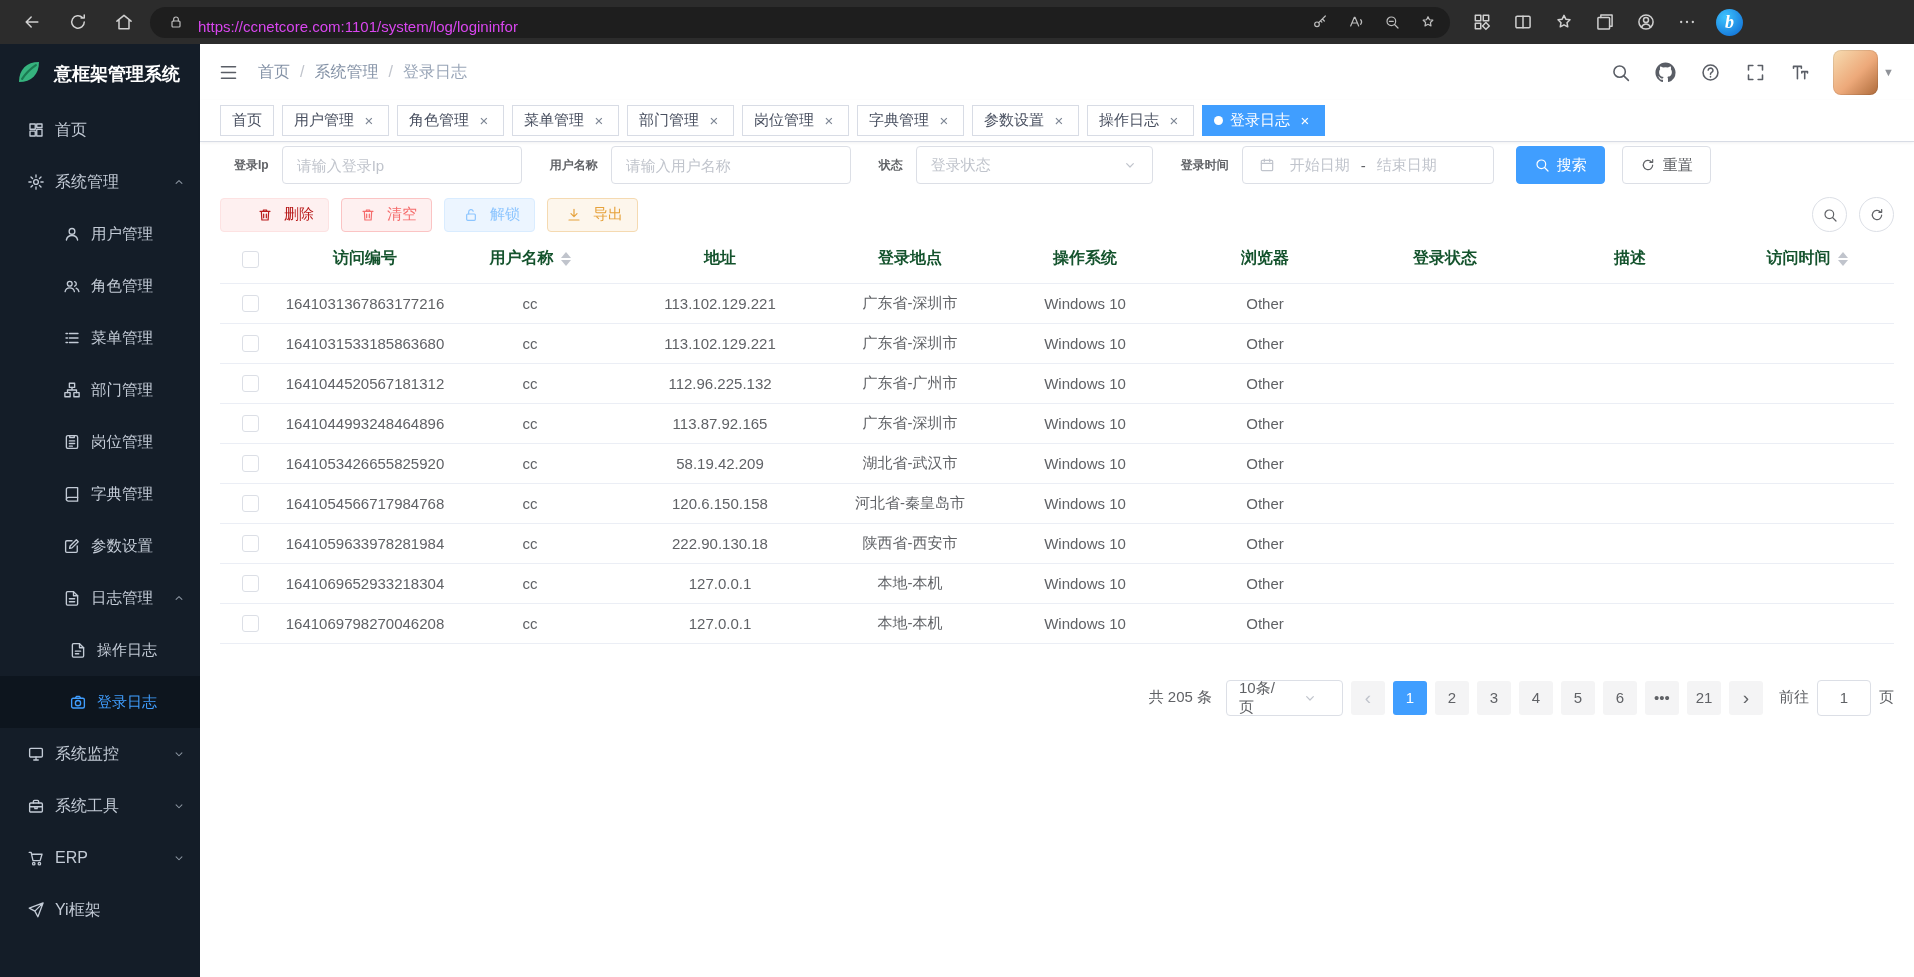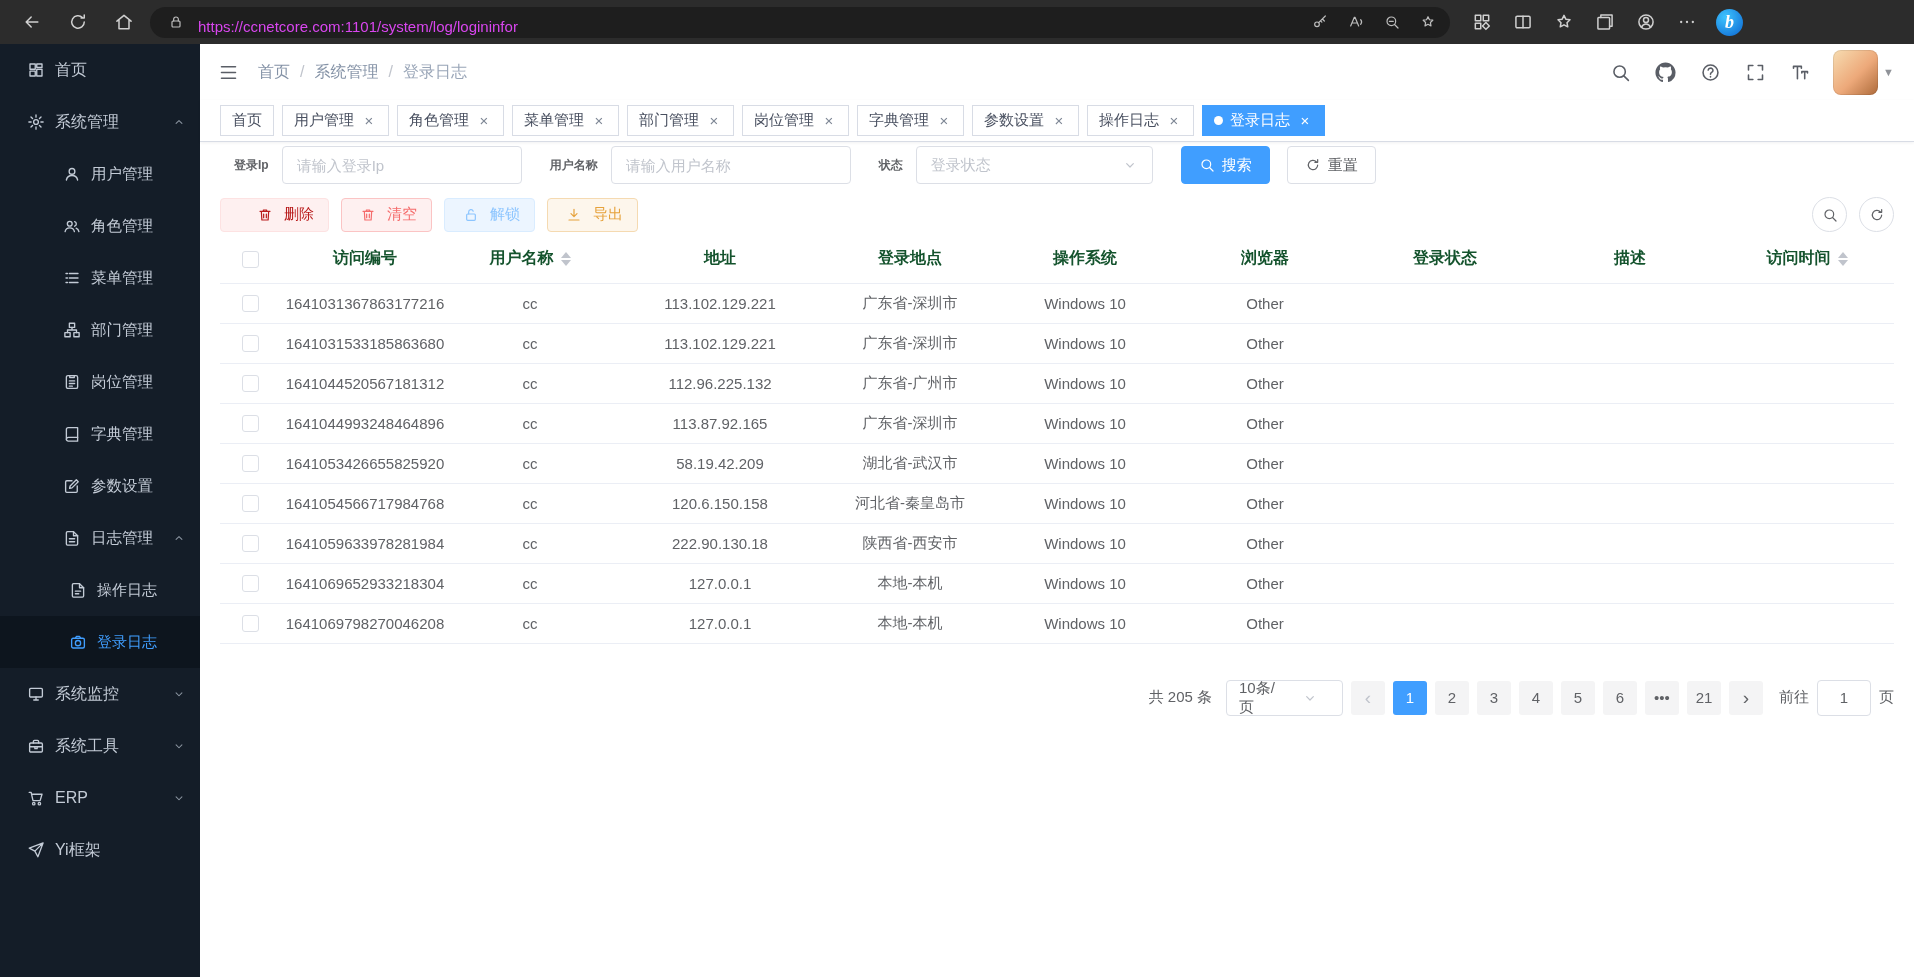--- a/index.html
+++ b/index.html
@@ -215,20 +215,27 @@
           <circle cx="19" cy="12" r="1.4" fill="currentColor" stroke="none"></circle>
         </svg>
       </span>
     <span class="bing-btn">b</span>
   </div>
 </div>
 
 <div class="app">
 
   <div class="sidebar">
+    <div class="logo-row">
+      <span class="micon"><svg class="ic" viewBox="0 0 24 24">
+            <path d="M20 4C10 4 4 10 4 20c10 0 16-6 16-16z" fill="#36b37e" stroke="none"></path>
+            <path d="M6.5 17.5C9.5 13 13 9.5 17.5 6.5" stroke="#1b7a52"></path>
+          </svg></span>
+      <span class="logo-text">意框架管理系统</span>
+    </div>
     <div class="menu">
         <div class="menu-item lvl0">
           <span class="micon">
             <svg class="ic" viewBox="0 0 24 24">
               <rect x="4" y="4" width="7" height="7"></rect>
               <rect x="13" y="4" width="7" height="4.5"></rect>
               <rect x="13" y="11" width="7" height="9"></rect>
               <rect x="4" y="13.5" width="7" height="6.5"></rect>
             </svg>
           </span>
@@ -505,20 +512,34 @@
         </div>
         <div class="filter-item">
           <label>状态</label>
           <div class="selectbox">
             <span class="ph">登录状态</span>
             <span class="bicon xs">
                 <svg class="ic" viewBox="0 0 24 24">
                   <path d="M7 10l5 5 5-5"></path>
                 </svg>
               </span>
+          </div>
+        </div>
+        <div class="filter-item" style="margin-right:22px;">
+          <label>登录时间</label>
+          <div class="date-range">
+            <span class="bicon xs">
+                <svg class="ic" viewBox="0 0 24 24">
+                  <rect x="3.5" y="5" width="17" height="15.5" rx="1.5"></rect>
+                  <path d="M3.5 9.5h17M8 3v4M16 3v4"></path>
+                </svg>
+              </span>
+            <span class="ph">开始日期</span>
+            <span class="rsep">-</span>
+            <span class="ph">结束日期</span>
           </div>
         </div>
         <button class="btn primary">
           <span class="bicon xs" style="color:#fff;width:16px;height:16px;">
               <svg class="ic" viewBox="0 0 24 24">
                 <circle cx="11" cy="11" r="6.5"></circle>
                 <path d="M15.8 15.8L21 21"></path>
               </svg>
             </span>
           <span>搜索</span>

